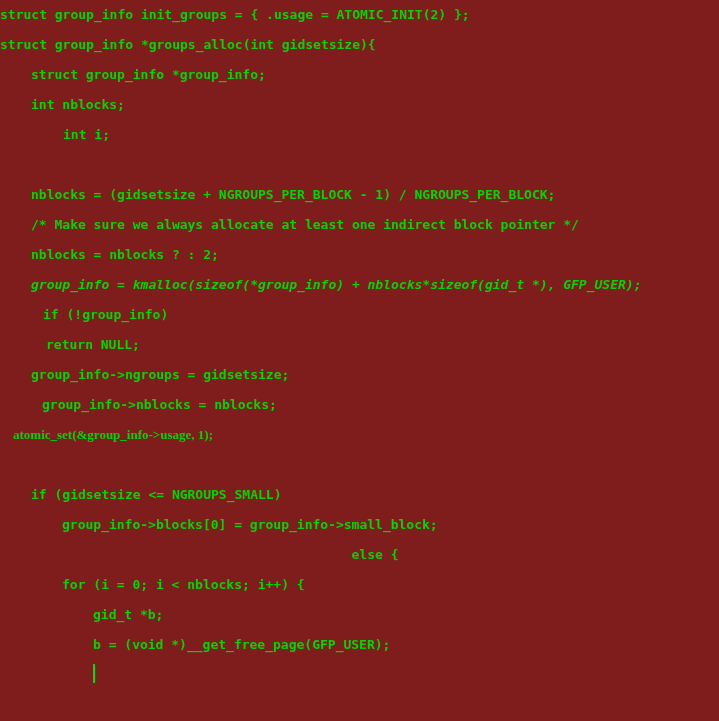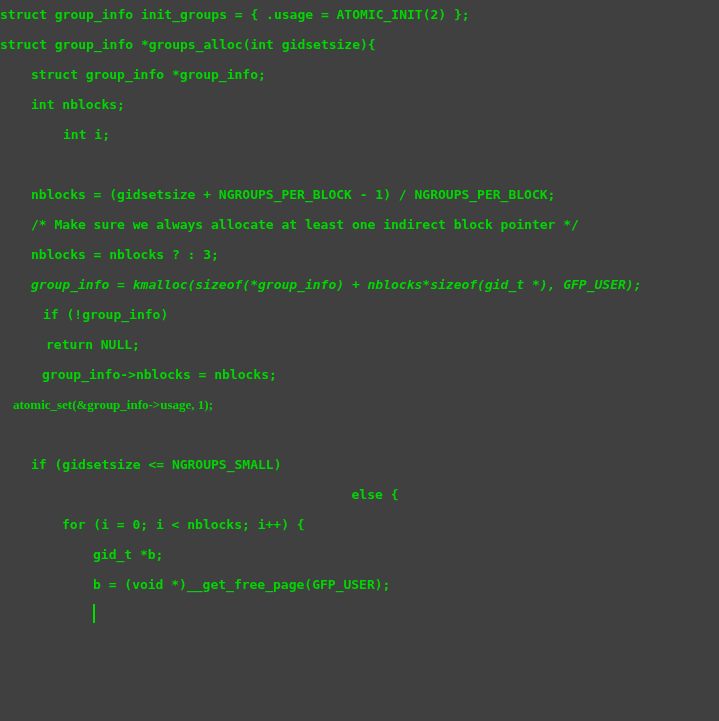--- a/index.html
+++ b/index.html
@@ -45,36 +45,38 @@
     height: 19px;
     background: #00e000;
     vertical-align: -4px;
     margin: 0;
     padding: 0;
   }
 </style>
 </head>
 <body>
 
-<div id="editor" style="background: #404040;">
+<div id="editor" style="background: #7f1d1d;">
     <div class="code-line" style="color: rgb(0, 215, 0); padding-left: 0px;"><span class="txt">struct group_info init_groups = { .usage = ATOMIC_INIT(2) };</span></div>
     <div class="code-line" style="color: rgb(0, 215, 0); padding-left: 0px;"><span class="txt">struct group_info *groups_alloc(int gidsetsize){</span></div>
     <div class="code-line" style="color: rgb(0, 215, 0); padding-left: 31px;"><span class="txt">struct group_info *group_info;</span></div>
     <div class="code-line" style="color: rgb(0, 215, 0); padding-left: 31px;"><span class="txt">int nblocks;</span></div>
     <div class="code-line" style="color: rgb(0, 215, 0); padding-left: 31px; margin-left: 32px;"><span class="txt">int i;</span></div>
     <div class="code-line" style="color: rgb(0, 215, 0); padding-left: 0px;"><span class="txt"></span></div>
     <div class="code-line" style="color: rgb(0, 215, 0); padding-left: 31px;"><span class="txt">nblocks = (gidsetsize + NGROUPS_PER_BLOCK - 1) / NGROUPS_PER_BLOCK;</span></div>
     <div class="code-line" style="color: rgb(0, 215, 0); padding-left: 31px;"><span class="txt">/* Make sure we always allocate at least one indirect block pointer */</span></div>
-    <div class="code-line" style="color: rgb(0, 215, 0); padding-left: 31px;"><span class="txt">nblocks = nblocks ? : 3;</span></div>
+    <div class="code-line" style="color: rgb(0, 215, 0); padding-left: 31px;"><span class="txt">nblocks = nblocks ? : 2;</span></div>
     <div class="code-line" style="color: rgb(0, 215, 0); padding-left: 31px; font-style: italic;"><span class="txt">group_info = kmalloc(sizeof(*group_info) + nblocks*sizeof(gid_t *), GFP_USER);</span></div>
     <div class="code-line" style="color: rgb(0, 215, 0); padding-left: 43px;"><span class="txt">if (!group_info)</span></div>
     <div class="code-line" style="color: rgb(0, 215, 0); padding-left: 46px;"><span class="txt">return NULL;</span></div>
+    <div class="code-line" style="color: rgb(0, 215, 0); padding-left: 31px;"><span class="txt">group_info-&gt;ngroups = gidsetsize;</span></div>
     <div class="code-line" style="color: rgb(0, 215, 0); padding-left: 42px;"><span class="txt">group_info-&gt;nblocks = nblocks;</span></div>
     <div class="code-line" style="color: rgb(0, 215, 0); padding-left: 13px; font-family: Liberation Serif, serif;"><span class="txt">atomic_set(&amp;group_info-&gt;usage, 1);</span></div>
     <div class="code-line" style="color: rgb(0, 215, 0); padding-left: 0px;"><span class="txt"></span></div>
     <div class="code-line" style="color: rgb(0, 215, 0); padding-left: 31px;"><span class="txt">if (gidsetsize &lt;= NGROUPS_SMALL)</span></div>
+    <div class="code-line" style="color: rgb(0, 215, 0); padding-left: 62px;"><span class="txt">group_info-&gt;blocks[0] = group_info-&gt;small_block;</span></div>
     <div class="code-line" style="color: rgb(0, 215, 0); padding-left: 31px; text-align: center;"><span class="txt">else {</span></div>
     <div class="code-line" style="color: rgb(0, 215, 0); padding-left: 62px;"><span class="txt">for (i = 0; i &lt; nblocks; i++) {</span></div>
     <div class="code-line" style="color: rgb(0, 215, 0); padding-left: 93px;"><span class="txt">gid_t *b;</span></div>
     <div class="code-line" style="color: rgb(0, 215, 0); padding-left: 93px;"><span class="txt">b = (void *)__get_free_page(GFP_USER);</span></div>
     <div class="code-line" style="color: rgb(0, 215, 0); padding-left: 93px;"><span class="txt"></span><span class="caret" style="background: rgb(0, 224, 0);"></span></div>
     <div class="code-line" style="color: rgb(0, 215, 0); padding-left: 0px;"><span class="txt"></span></div>
   </div>
 
 </body></html>

